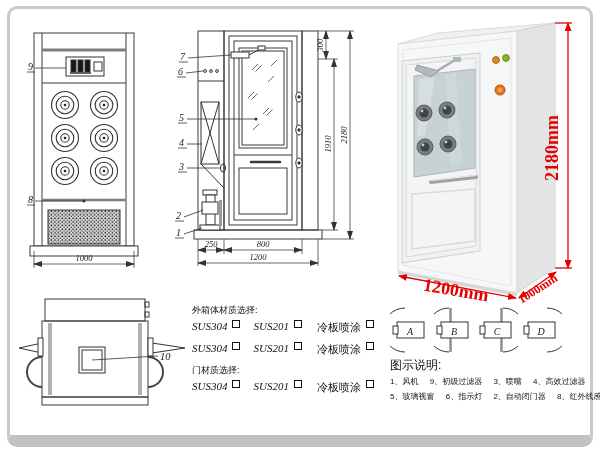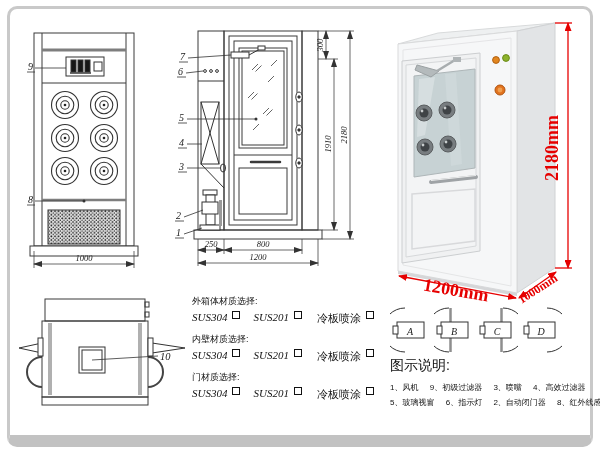--- a/index.html
+++ b/index.html
@@ -13,21 +13,21 @@
   .dimtext{font:italic 8.5px "Liberation Serif",serif;fill:#222}
   .photo-dim{font:bold 18px "Liberation Serif",serif;fill:#e60000}
   .photo-dim-sm{font:bold 12px "Liberation Serif",serif;fill:#e60000}
   .door-letter{font:italic 10px "Liberation Serif",serif;fill:#222}
   .mat-title{font-size:9px;color:#111;line-height:12px;margin-bottom:4px}
   .mat-row{display:flex;align-items:flex-start;margin-bottom:7px}
   .sus{font:italic 11px "Liberation Serif",serif;color:#111}
   .zh-opt{font-size:11px;color:#111}
   .cb{display:inline-block;width:8px;height:8px;border:1.5px solid #111;margin-left:5px;background:#fff}
   .legend{font-size:8px;color:#111;line-height:12px}
-  .legend-title{margin-bottom:11px;font-size:14px}
+  .legend-title{margin-bottom:5px;font-size:12px}
   .legend-row{white-space:nowrap;margin-bottom:3px}
   .legend-row span{margin-right:9px}
   .door-icons{display:flex;gap:4px}
 </style>
 </head>
 <body>
 
 <div class="frame"></div>
 
 <svg class="abs" style="left:25px;top:30px" width="132" height="242" viewBox="0 0 132 242">
@@ -333,34 +333,33 @@
     <line x1="172" y1="255" x2="189" y2="255"></line>
     <line x1="185" y1="10" x2="185" y2="255" marker-start="url(#arRs)" marker-end="url(#arR)"></line>
     <line x1="16" y1="263" x2="133" y2="285" marker-start="url(#arRs)" marker-end="url(#arR)"></line>
     <line x1="136" y1="285" x2="173" y2="259" marker-start="url(#arRs)" marker-end="url(#arR)"></line>
   </g>
   <text class="photo-dim" text-anchor="middle" transform="translate(175,135) rotate(-90)">2180mm</text>
   <text class="photo-dim" text-anchor="middle" transform="translate(72,283) rotate(10)">1200mm</text>
   <text class="photo-dim-sm" text-anchor="middle" transform="translate(157,279) rotate(-33)">1000mm</text>
 </svg>
 
-<div class="abs" style="left:192px;top:295px;width:200px">
+<div class="abs" style="left:192px;top:304px;width:200px">
   <div>
     <div class="mat-title">外箱体材质选择:</div>
     <div class="mat-row">
       <span class="sus">SUS304</span>
       <span class="cb"></span>
       <span class="sus" style="margin-left:13px">SUS201</span>
       <span class="cb"></span>
       <span class="zh-opt" style="margin-left:15px">冷板喷涂</span>
       <span class="cb"></span>
     </div>
   </div>
   <div>
-    <div class="mat-title">内壁材质选择:</div>
     <div class="mat-row">
       <span class="sus">SUS304</span>
       <span class="cb"></span>
       <span class="sus" style="margin-left:13px">SUS201</span>
       <span class="cb"></span>
       <span class="zh-opt" style="margin-left:15px">冷板喷涂</span>
       <span class="cb"></span>
     </div>
   </div>
   <div>

